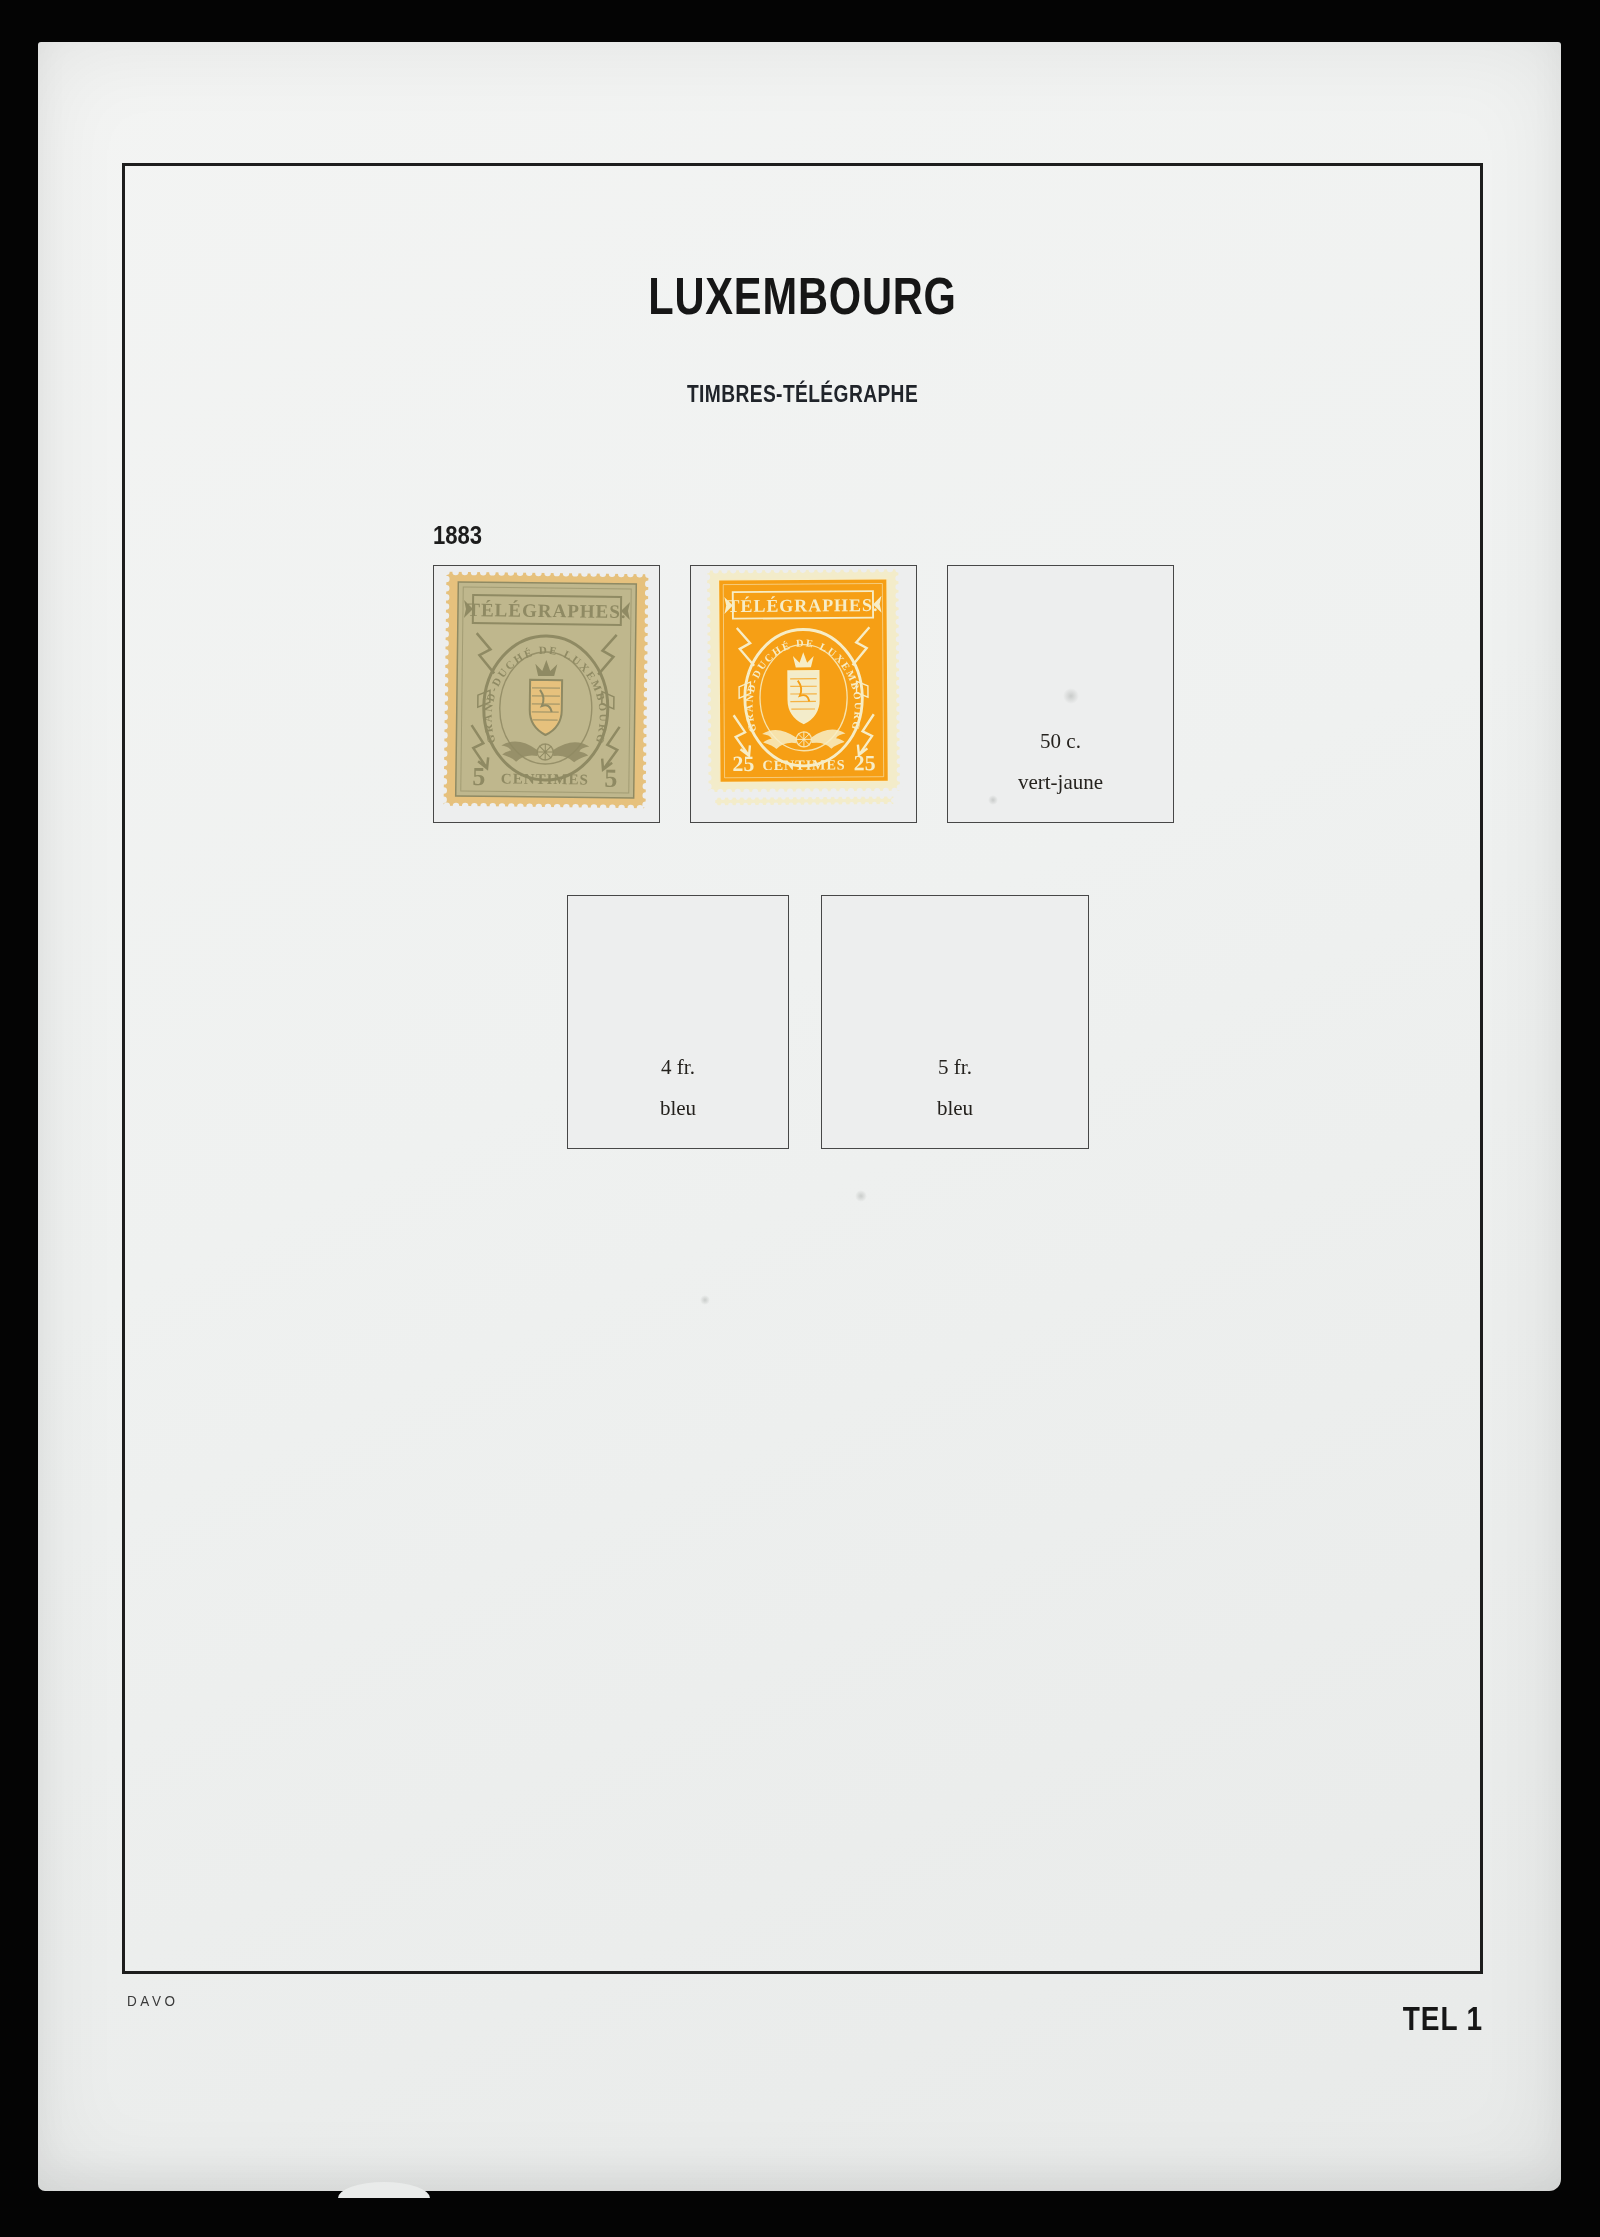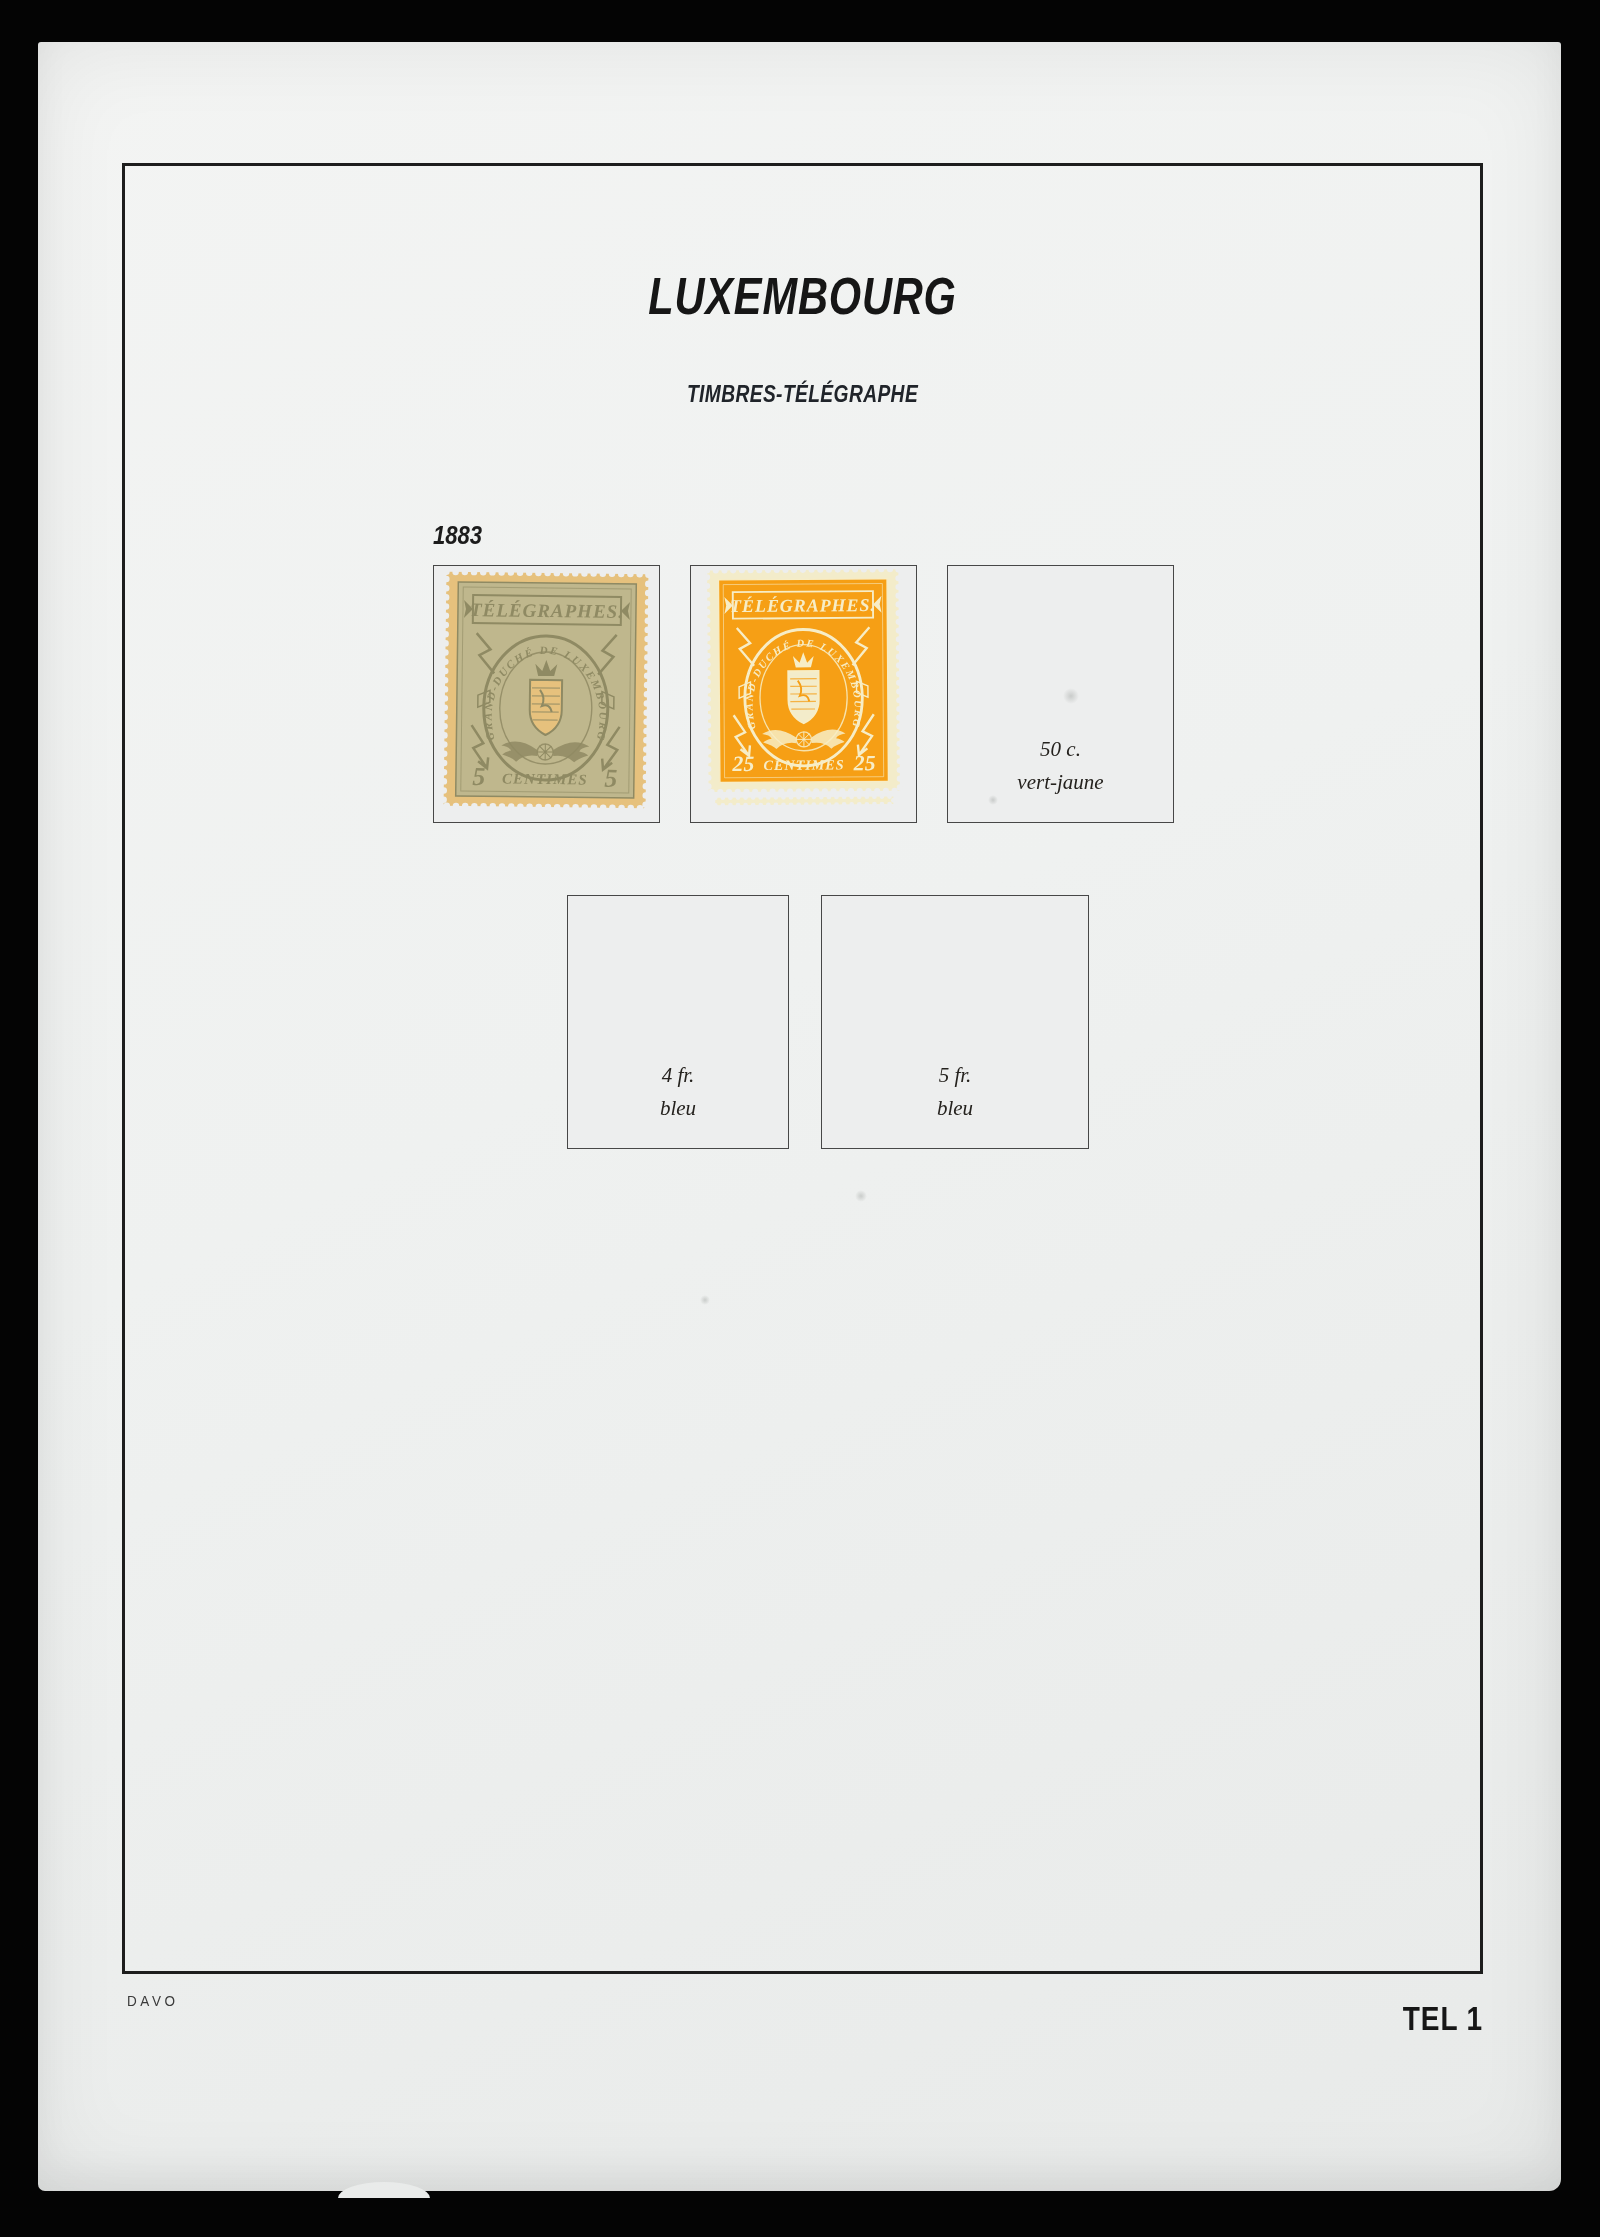--- a/index.html
+++ b/index.html
@@ -16,21 +16,21 @@
     border-radius:3px 3px 12px 7px;
     box-shadow:inset 0 0 90px rgba(0,0,0,.07), inset 0 -16px 34px rgba(0,0,0,.05);
   }
   .paper::after{ 
     content:"";position:absolute;left:300px;bottom:-7px;width:92px;height:16px;
     background:#e9ebea;border-radius:50% 50% 45% 45% / 100% 100% 0 0;
   }
   
   .frame{
     position:absolute;left:84px;top:121px;width:1361px;height:1811px;
-    border:3px solid var(--frame,#1d1d1d);box-sizing:border-box;font-style:italic;
+    border:3px solid var(--frame,#1d1d1d);box-sizing:border-box;
   }
   .title{
     position:absolute;top:104px;left:0;width:100%;text-align:center;
     font-size:52px;font-weight:bold;letter-spacing:1px;color:#161616;
     transform:scaleX(.8);transform-origin:50% 50%;white-space:nowrap;line-height:1;
   }
   .subtitle{
     position:absolute;top:216px;left:0;width:100%;text-align:center;
     font-size:24px;font-weight:bold;letter-spacing:.5px;color:#20242a;
     transform:scaleX(.8);transform-origin:50% 50%;white-space:nowrap;line-height:1;
@@ -43,21 +43,21 @@
     position:absolute;background:var(--boxfill,#edeeee);
     border:1.5px solid var(--boxborder,#474747);box-sizing:border-box;
     display:flex;flex-direction:column;justify-content:flex-end;align-items:center;
   }
   .b1{left:308px;top:399px;width:227px;height:258px;}
   .b2{left:565px;top:399px;width:227px;height:258px;}
   .b3{left:822px;top:399px;width:227px;height:258px;}
   .b4{left:442px;top:729px;width:222px;height:254px;}
   .b5{left:696px;top:729px;width:268px;height:254px;}
   .ph{
-    display:flex;flex-direction:column;align-items:center;gap:8px;
+    display:flex;flex-direction:column;align-items:center;gap:16px;
     padding-bottom:27px;font-family:"Liberation Serif",serif;
     font-size:21px;color:#25221e;
   }
   .stamp{position:absolute;}
   .s1{left:8px;top:4px;width:208px;transform:rotate(.7deg);}
   .s2{left:14px;top:1px;width:197px;transform:rotate(-.4deg);}
   .stamp svg{display:block;width:100%;height:auto;}
   
   .perf{fill:none;stroke:var(--boxfill,#edeeee);stroke-width:6.5;stroke-dasharray:0 9.2;stroke-linecap:round;}
   .bolt{stroke:var(--line);stroke-width:2.5;fill:none;}

